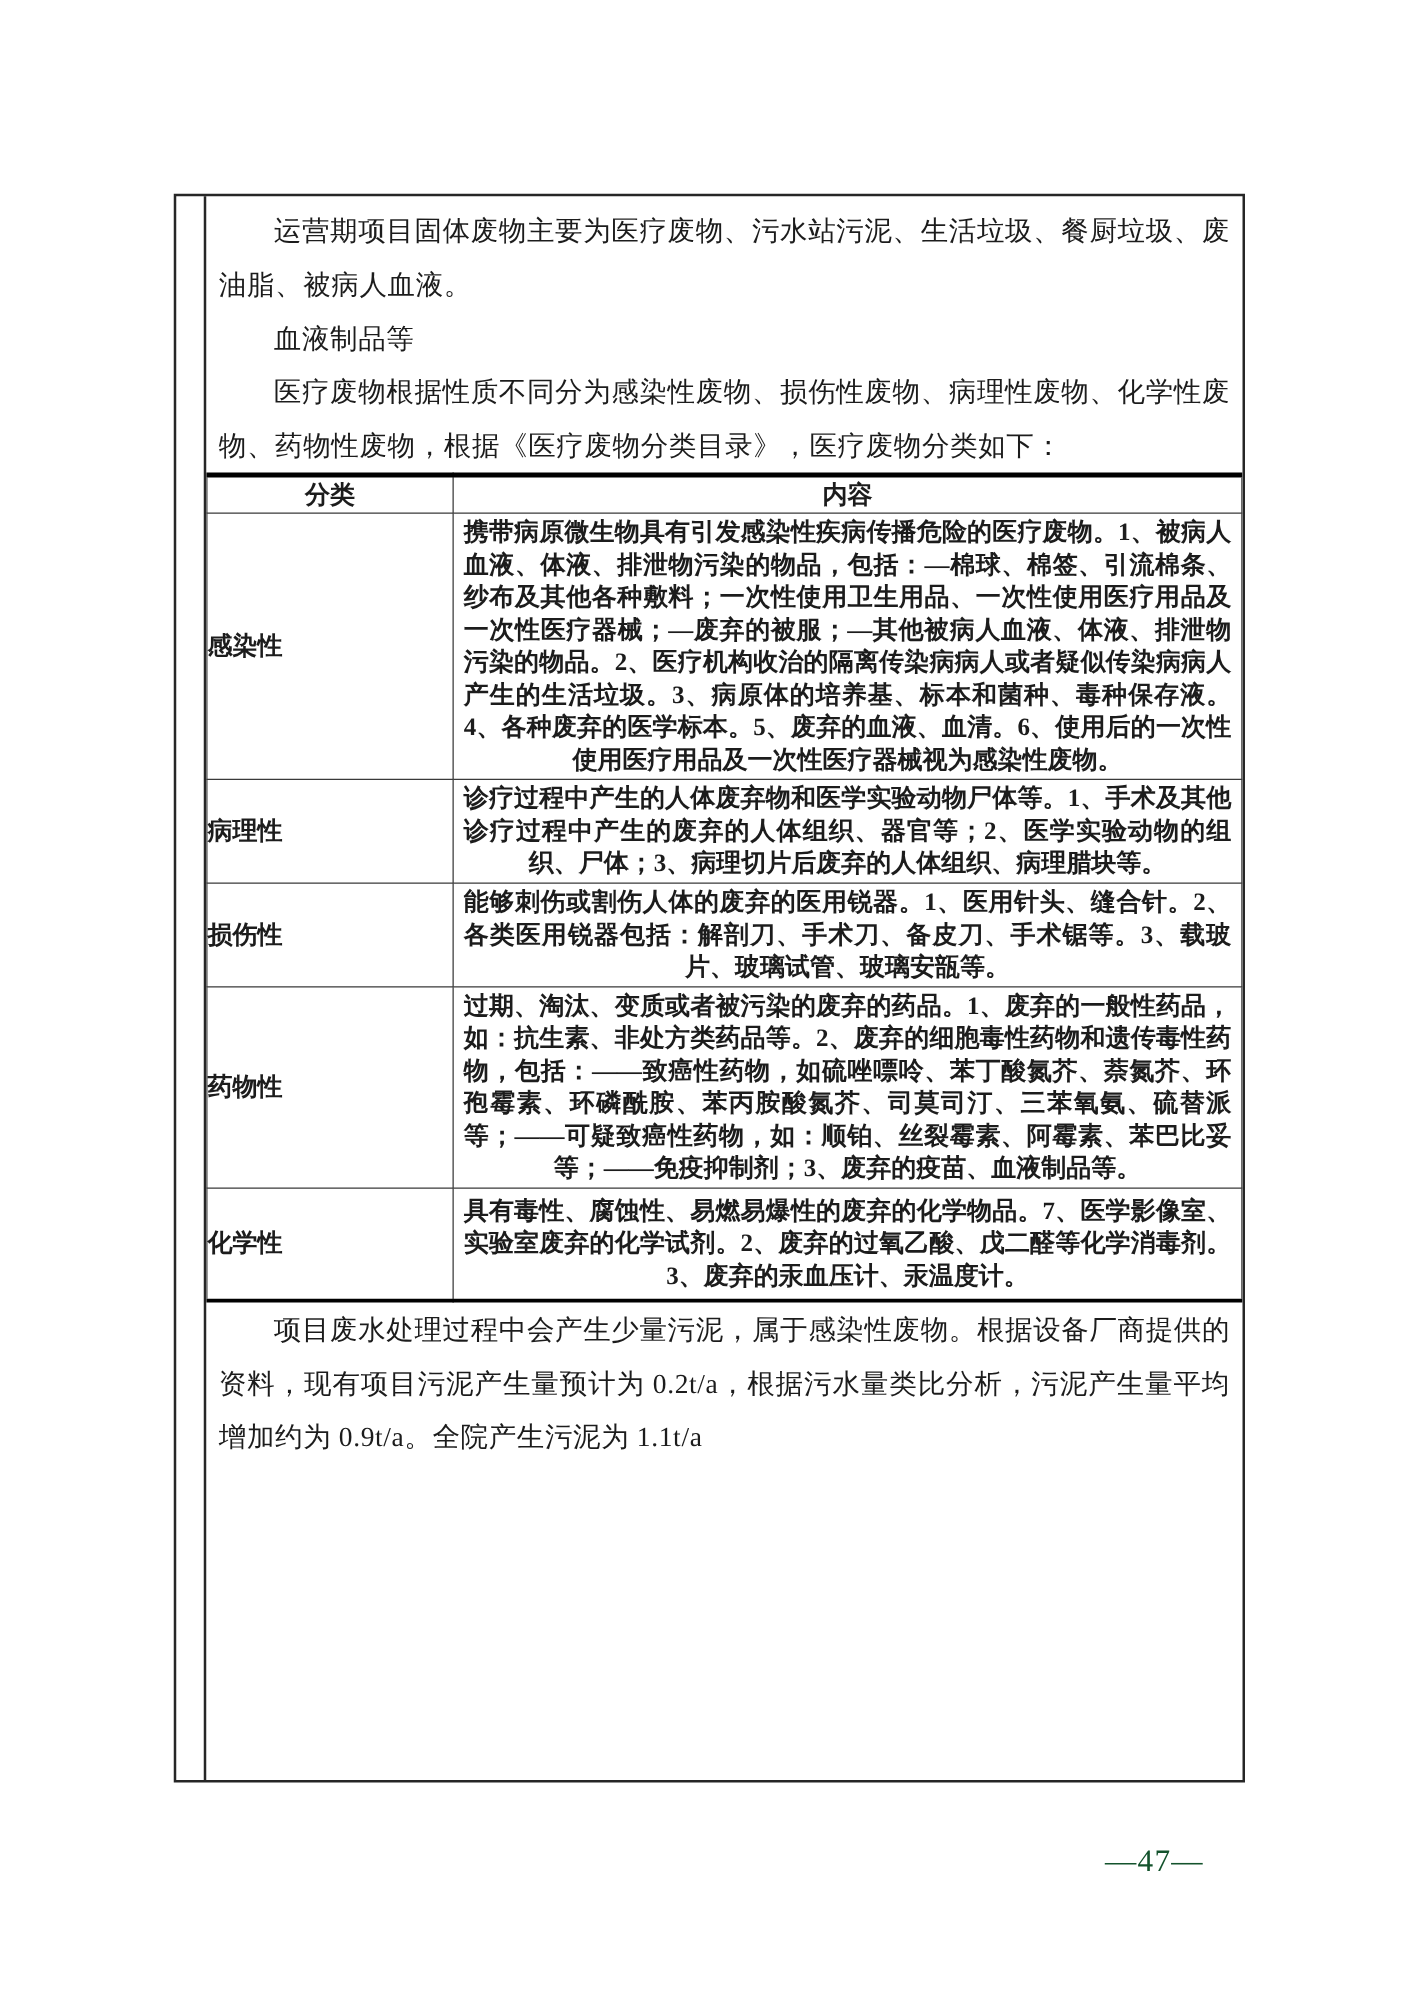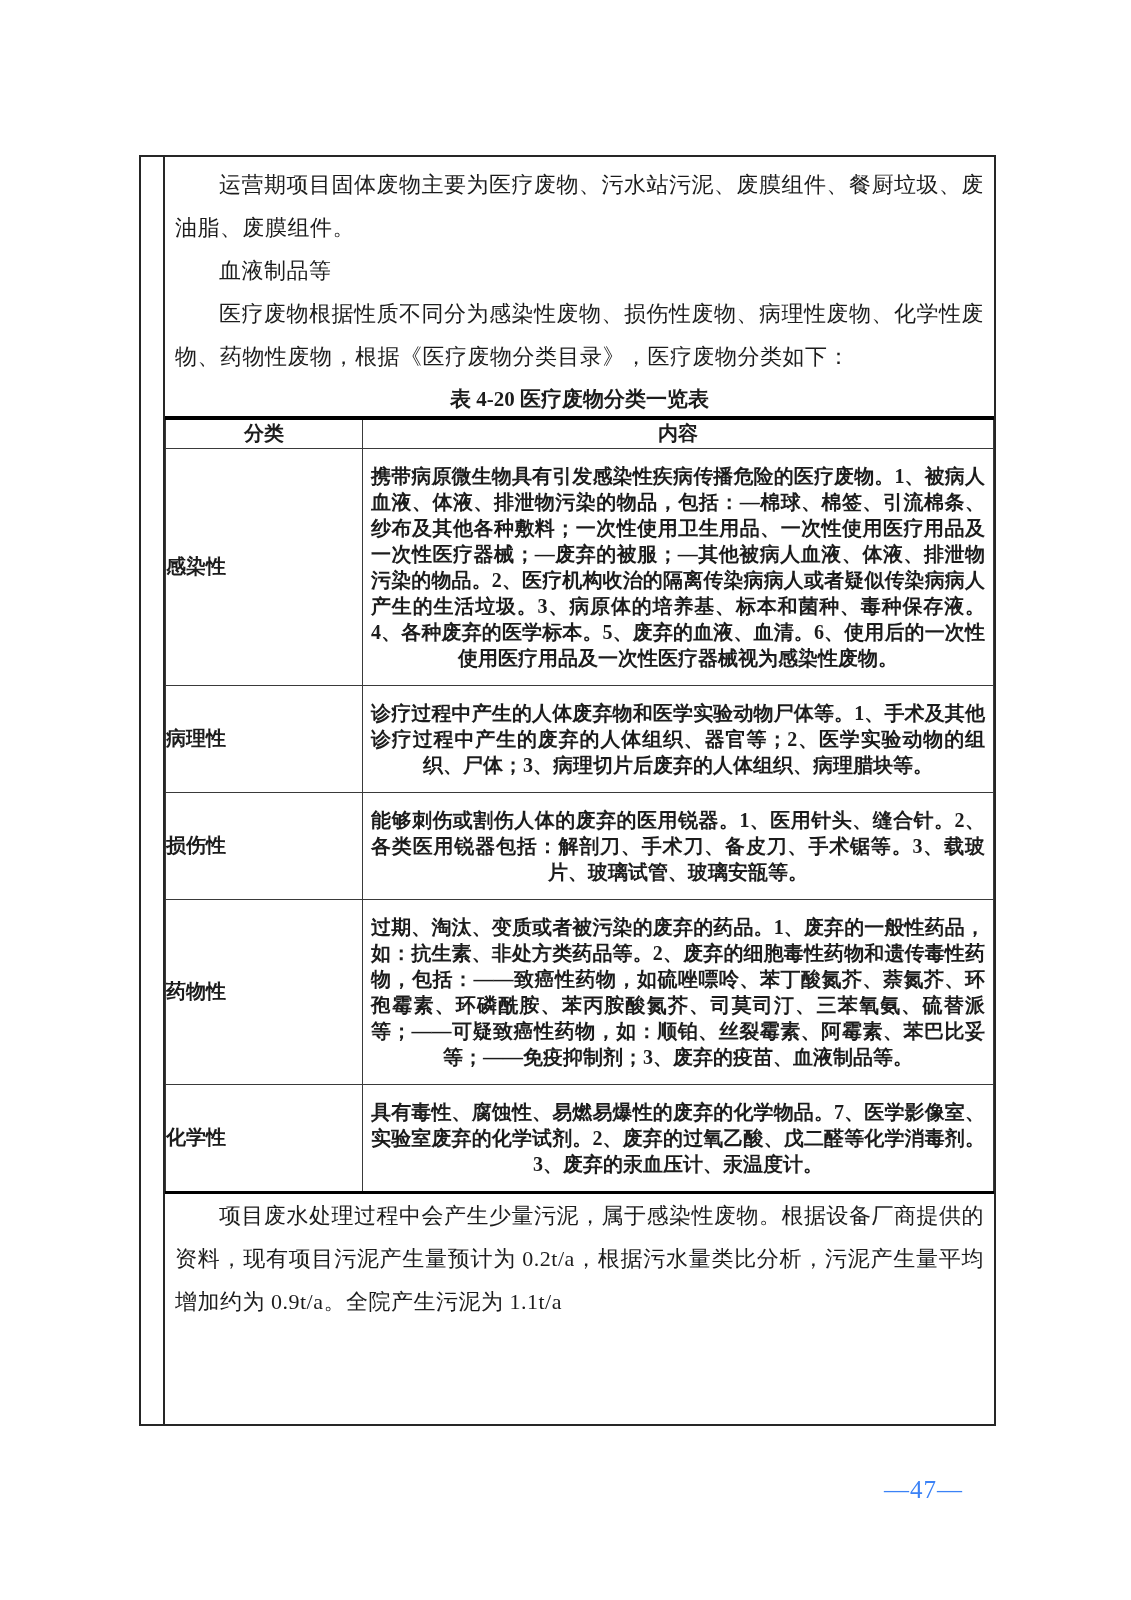--- a/index.html
+++ b/index.html
@@ -61,49 +61,48 @@
     font-size: 20px;
     vertical-align: middle;
   }
   table.waste-table th { height: 30px; text-align: center; }
   col.c-cat { width: 197px; }
   td.cat-cell { text-align: left; }
   td.content-cell {
     text-align: justify;
     text-align-last: center;
     line-height: 26px;
-    padding: 14px 8px;
+    padding: 2px 8px;
   }
   tr.r-infectious  { height: 209px; }
   tr.r-pathologic  { height: 79px; }
   tr.r-injurious   { height: 76px; }
   tr.r-pharma      { height: 157px; }
   tr.r-chemical    { height: 90px; }
   .page-number {
     position: absolute;
     left: 884px;
     top: 1476px;
     font-size: 25px;
     letter-spacing: 1px;
-    color: #3b82f6;
+    color: #14532d;
   }
 </style>
 </head>
 <body>
 
 <div class="page">
   <div class="frame">
     <div class="gutter"></div>
     <div class="content">
 
-      <p>运营期项目固体废物主要为医疗废物、污水站污泥、废膜组件、餐厨垃圾、废油脂、废膜组件。</p>
+      <p>运营期项目固体废物主要为医疗废物、污水站污泥、生活垃圾、餐厨垃圾、废油脂、被病人血液。</p>
       <p>血液制品等</p>
       <p>医疗废物根据性质不同分为感染性废物、损伤性废物、病理性废物、化学性废物、药物性废物，根据《医疗废物分类目录》，医疗废物分类如下：</p>
 
-      <div class="tbl-caption">表 4-20 医疗废物分类一览表</div>
 
       <table class="waste-table">
         <colgroup>
           <col class="c-cat">
           <col class="c-content">
         </colgroup>
         <thead>
           <tr>
             <th>分类</th>
             <th>内容</th>

